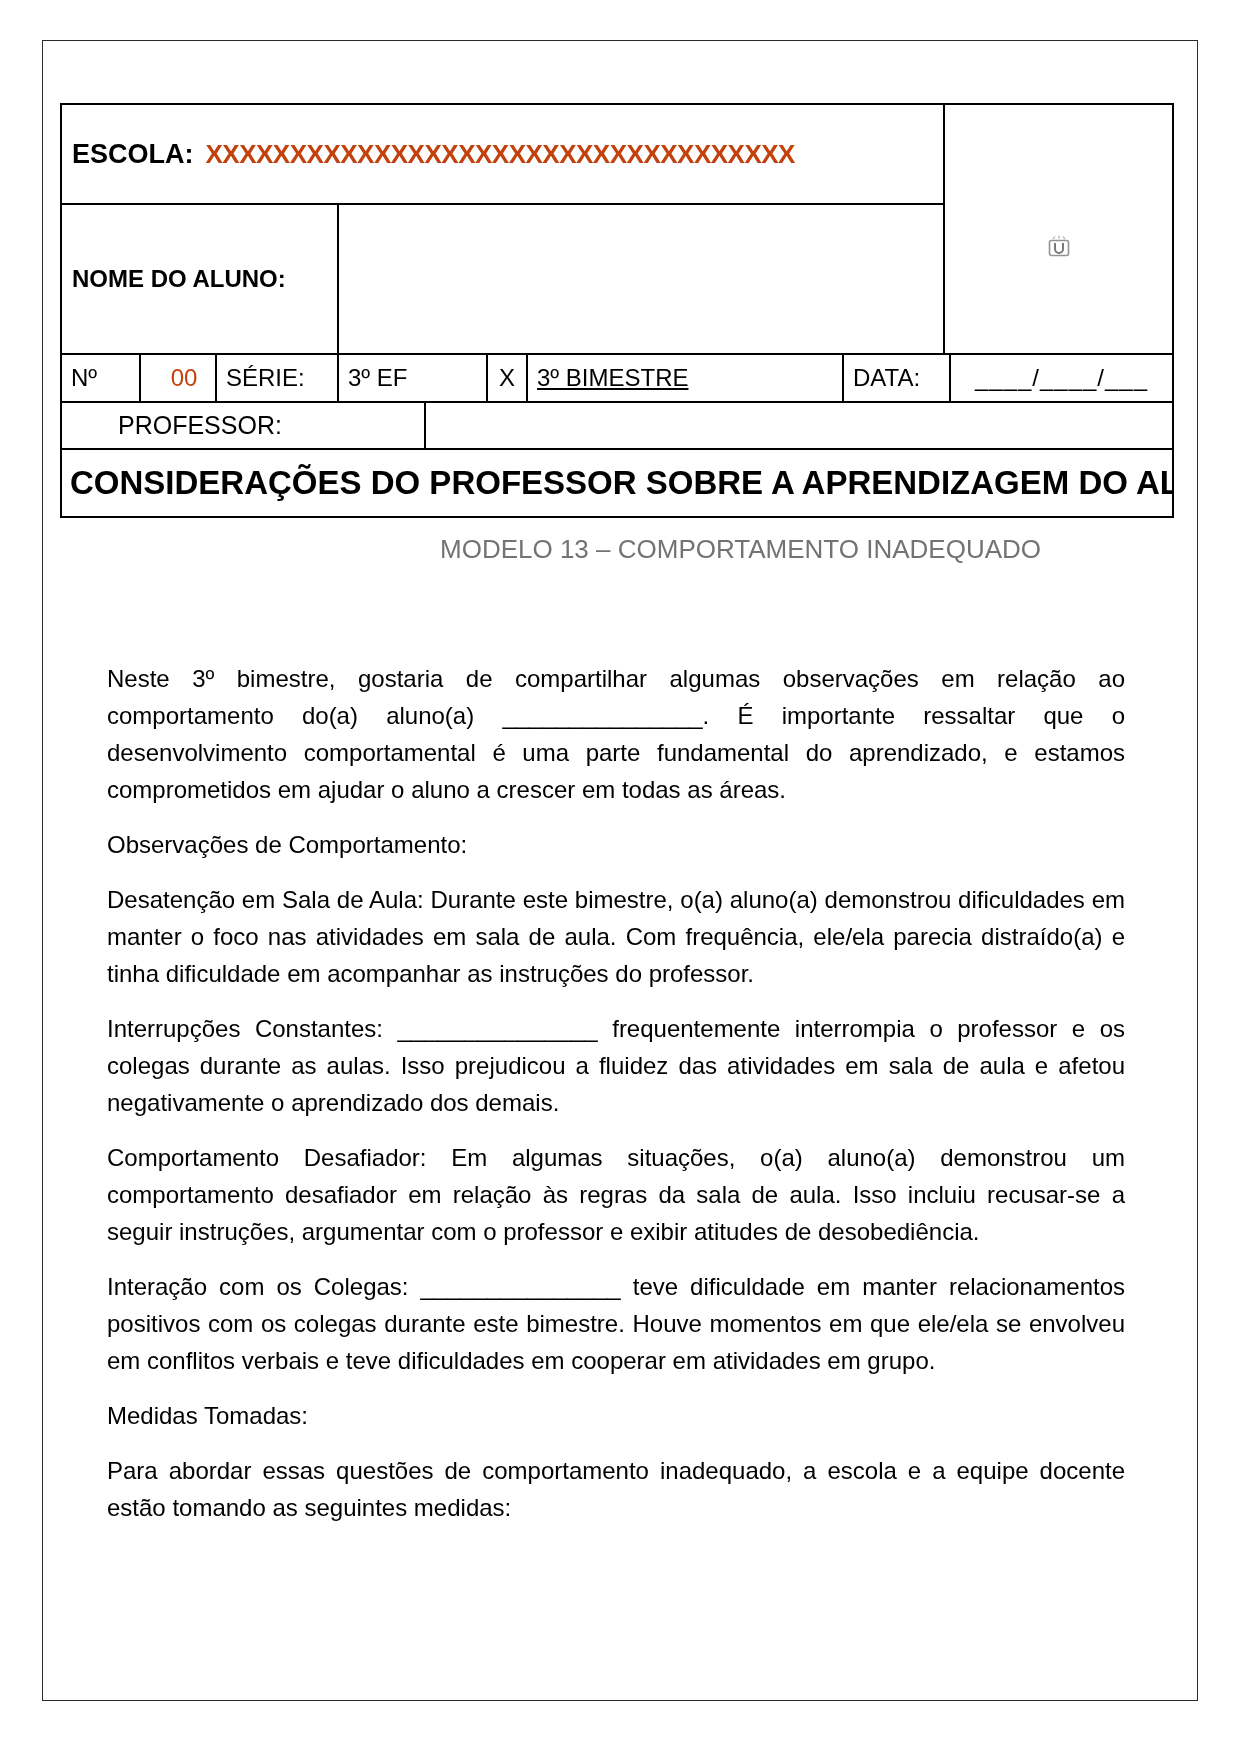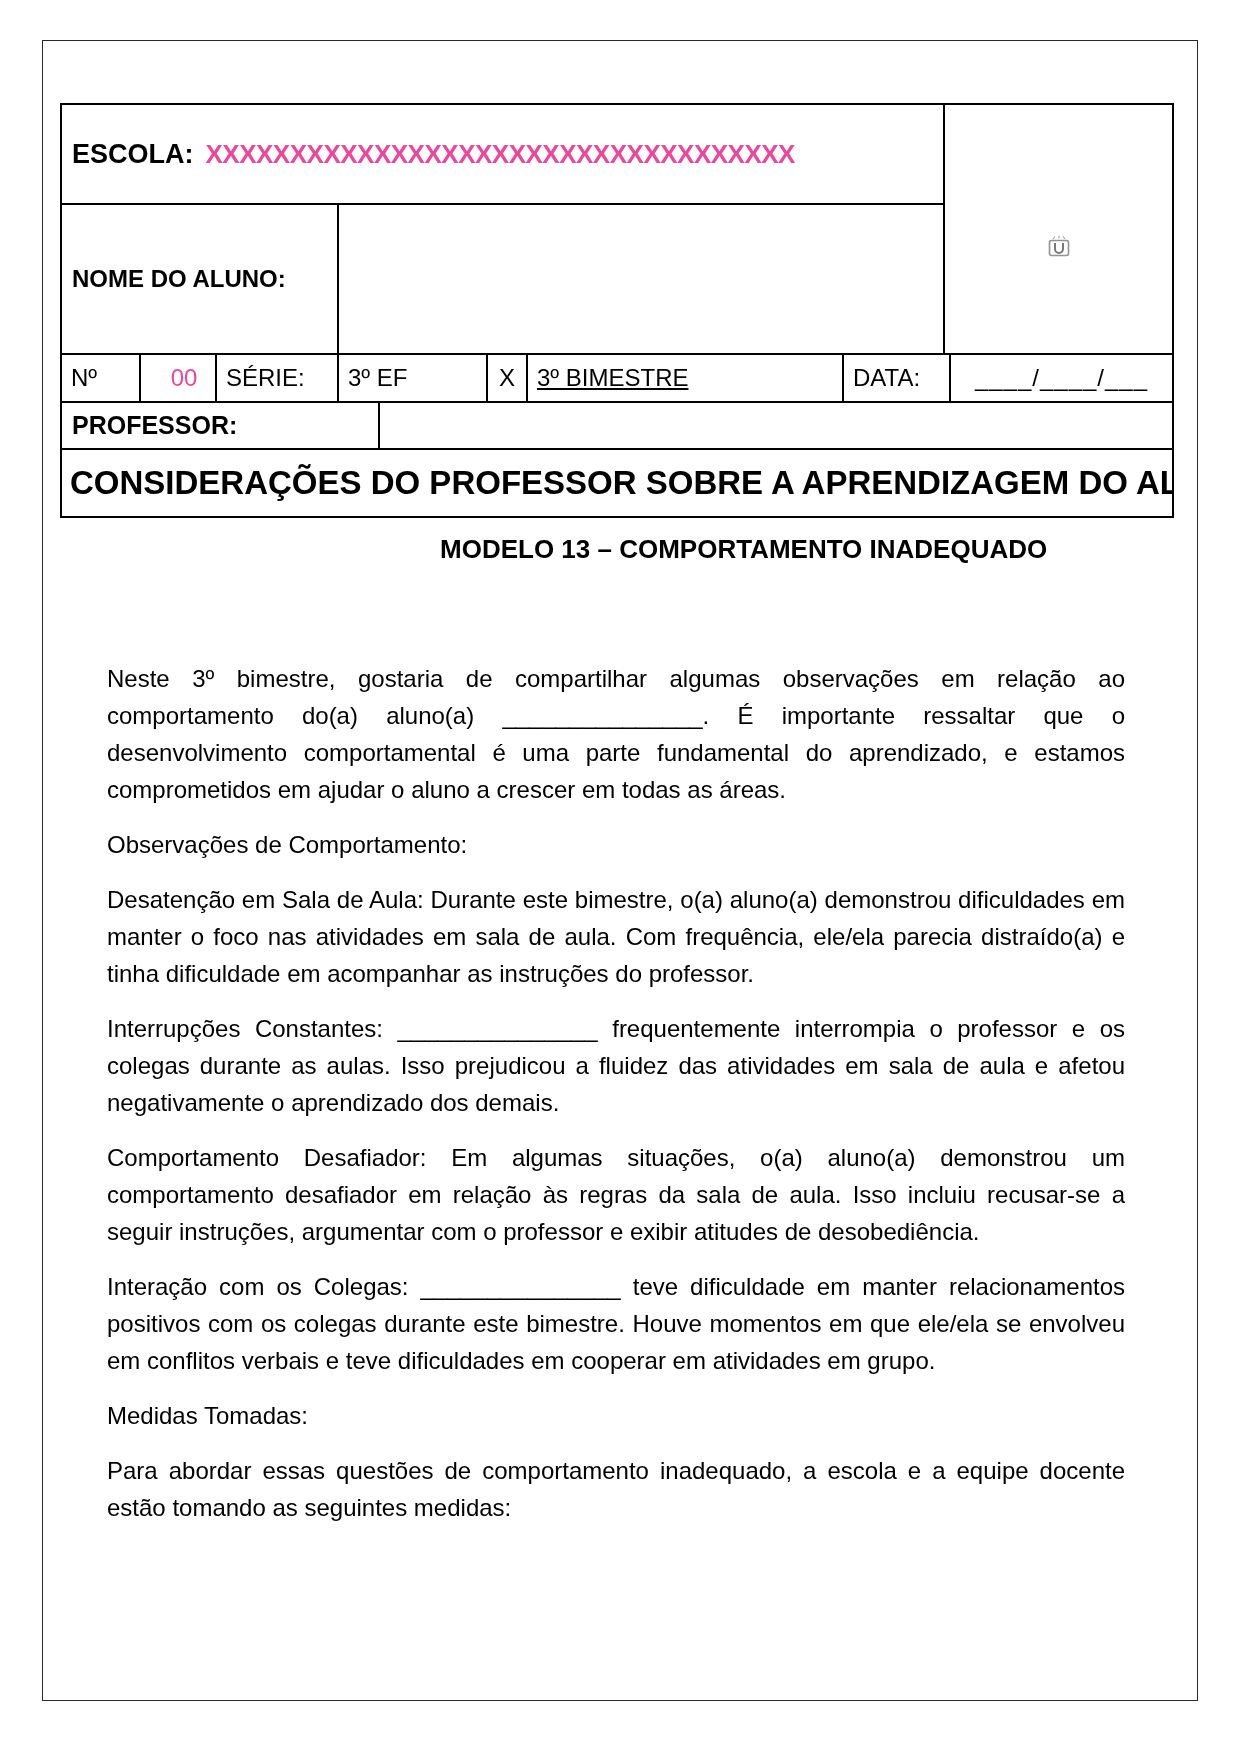--- a/index.html
+++ b/index.html
@@ -39,37 +39,37 @@
     white-space:nowrap; overflow:hidden;
   }
   .cell.c-num    { width:79px;text-align:right; }
   .cell.c-numval { width:76px; justify-content:center; padding-left:12px; }
   .cell.c-serie  { width:122px; }
   .cell.c-serieval { width:149px; }
   .cell.c-check  { width:40px; justify-content:center; padding-left:0; }
   .cell.c-bim    { width:316px;text-decoration:underline; }
   .cell.c-data   { width:107px; }
   .cell.c-dataval { flex:1; border-right:none; justify-content:center; padding-left:0; letter-spacing:1px; }
-  .red-text { color:#ec4899; }
+  .red-text { color:#c2410c; }
   
   .row-prof { display:flex; height:47px; border-bottom:2px solid #000; }
   .prof-label-cell {
     width:318px; border-right:2px solid #000; display:flex; align-items:center;
-    padding-left:10px; font-size:25px; font-weight:bold;
+    padding-left:10px; font-size:25px; font-weight:normal;margin-left:46px;
   }
   .prof-field-cell { flex:1; }
   
   .row-consid {
     height:66px; display:flex; align-items:center; padding-left:8px;
     font-size:33px; font-weight:bold; white-space:nowrap; overflow:hidden;
   }
   
   .model-title {
     position:absolute; left:440px; top:534px;
-    font-size:26px; font-weight:bold; color:#000000; white-space:nowrap;
+    font-size:26px; font-weight:normal; color:#737373; white-space:nowrap;
   }
   
   .body-text {
     position:absolute; left:107px; top:660px; width:1018px;
     font-size:24px; line-height:37px; text-align:justify;
   }
   .body-text p { margin:0 0 18px 0; }
 </style>
 </head>
 <body>

